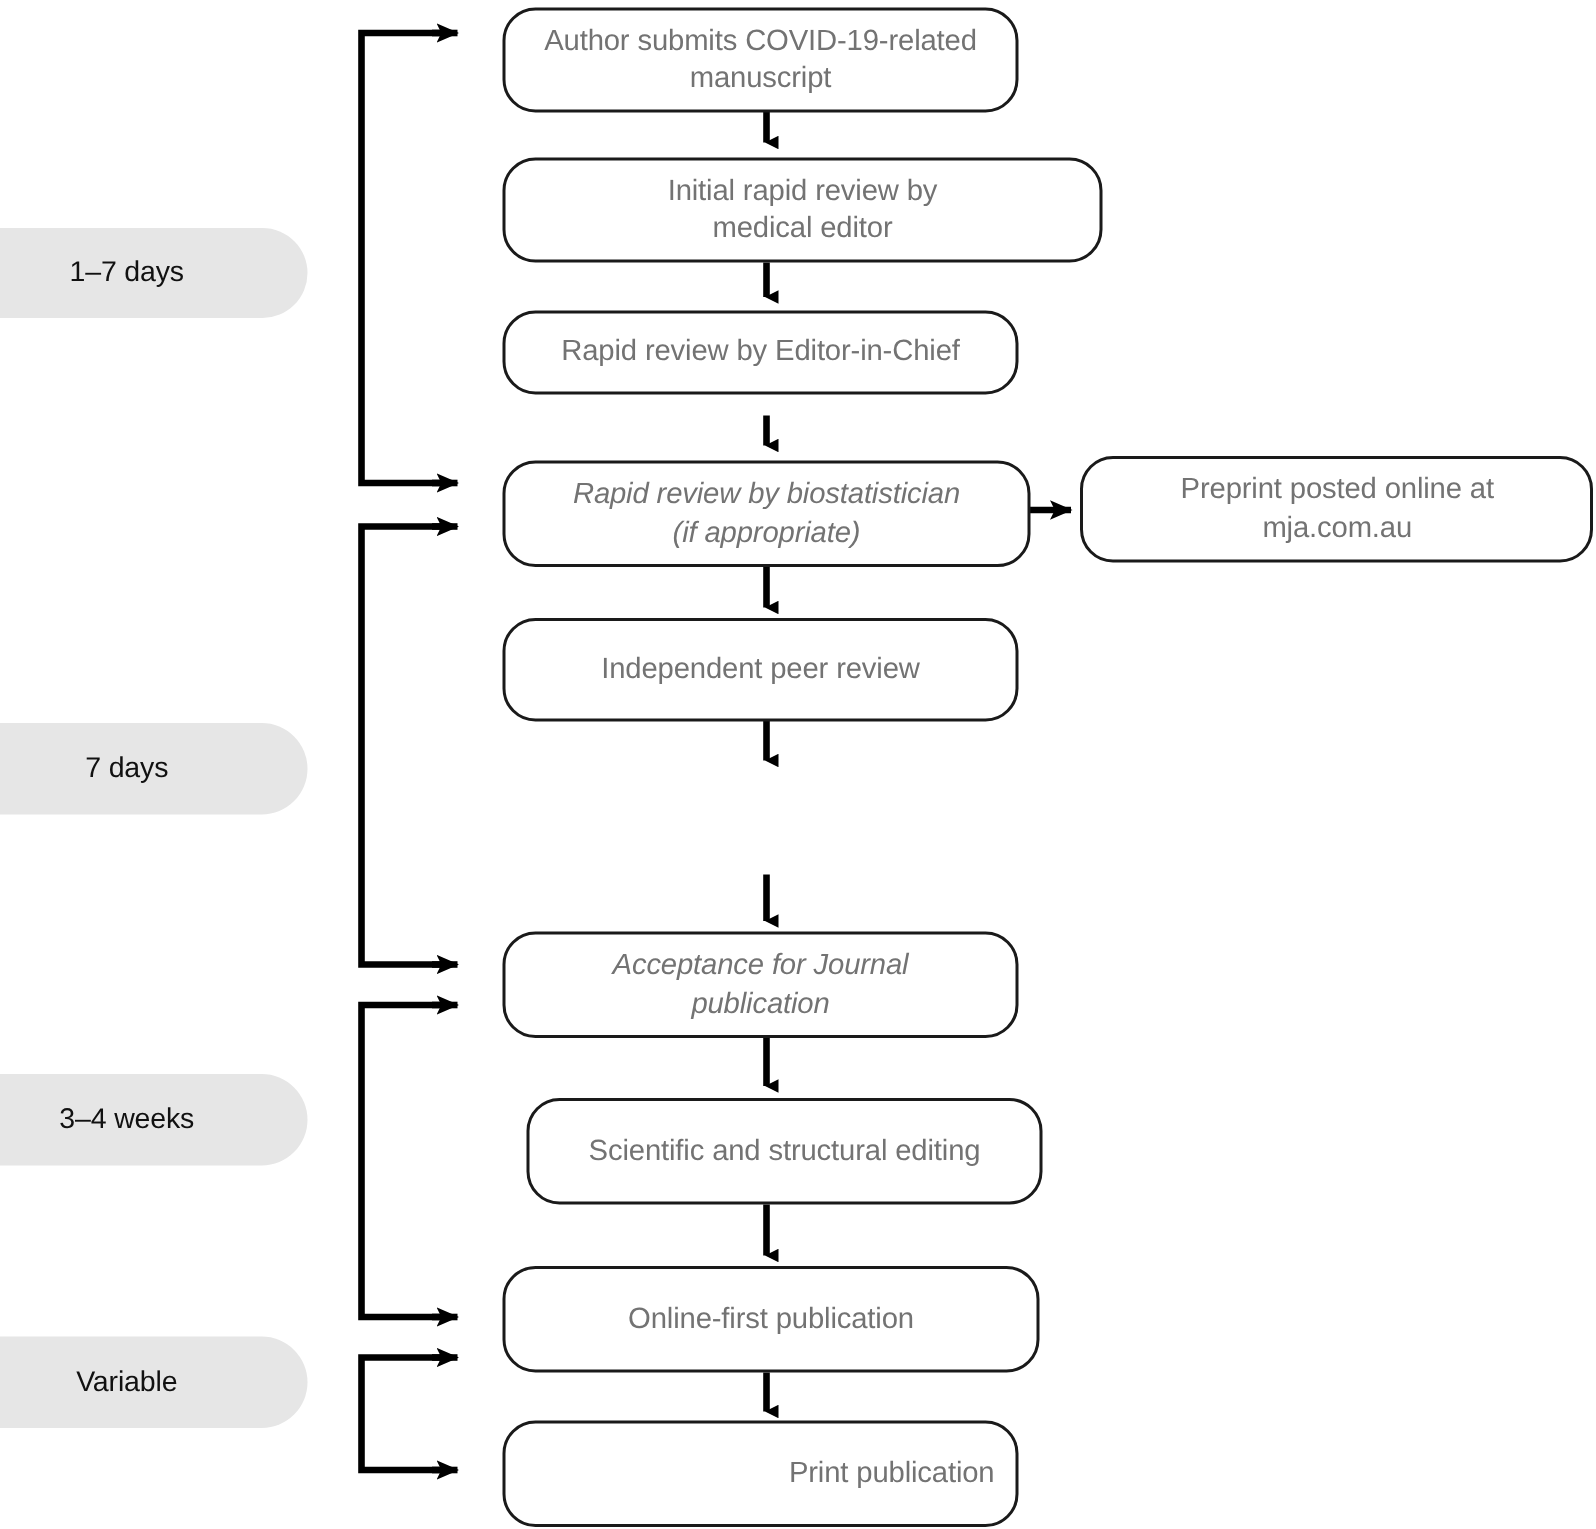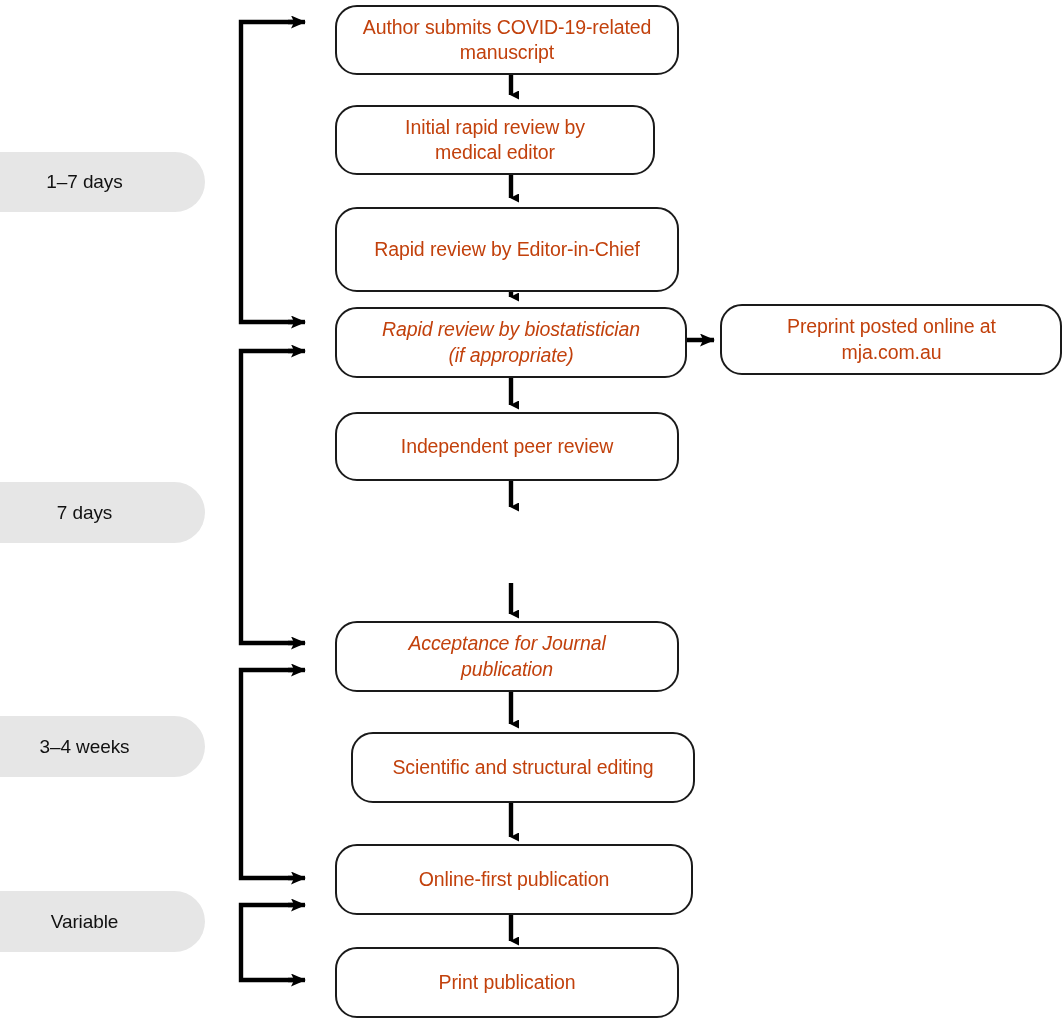--- a/index.html
+++ b/index.html
@@ -33,21 +33,21 @@
   .node {
     position: absolute;
     box-sizing: border-box;
     background: #ffffff;
     border: 2.1px solid #1a1a1a;
     border-radius: 22px;
     display: flex;
     align-items: center;
     justify-content: center;
     text-align: center;
-    color: #c2410c;
+    color: #737373;
     font-size: 19.5px;
     line-height: 1.30;
     letter-spacing: -0.1px;
     padding: 0 14px;
   }
   .node-label {
     display: block;
     white-space: pre-line;
   }
   
@@ -135,26 +135,26 @@
 
   <div class="pill" style="left:-36px; top:891px; width:241px; height:61px;">
     <span>Variable</span>
   </div>
 
   <div class="node" style="left:335px; top:5px; width:344px; height:70px;">
     <span class="node-label">Author submits COVID-19-related
 manuscript</span>
   </div>
 
-  <div class="node" style="left:335px; top:105px; width:320px; height:70px;">
+  <div class="node" style="left:335px; top:105px; width:400px; height:70px;">
     <span class="node-label">Initial rapid review by
 medical editor</span>
   </div>
 
-  <div class="node" style="left:335px; top:207px; width:344px; height:85px;">
+  <div class="node" style="left:335px; top:207px; width:344px; height:56px;">
     <span class="node-label">Rapid review by Editor-in-Chief</span>
   </div>
 
   <div class="node" style="left:335px; top:307px; width:352px; height:71px;font-style:italic;">
     <span class="node-label">Rapid review by biostatistician
 (if appropriate)</span>
   </div>
 
   <div class="node" style="left:720px; top:304px; width:342px; height:71px;padding-left:15px;">
     <span class="node-label">Preprint posted online at
@@ -172,17 +172,17 @@
   </div>
 
   <div class="node" style="left:351px; top:732px; width:344px; height:71px;">
     <span class="node-label">Scientific and structural editing</span>
   </div>
 
   <div class="node" style="left:335px; top:844px; width:358px; height:71px;">
     <span class="node-label">Online-first publication</span>
   </div>
 
-  <div class="node" style="left:335px; top:947px; width:344px; height:71px;">
+  <div class="node" style="left:335px; top:947px; width:344px; height:71px;justify-content:flex-end;">
     <span class="node-label">Print publication</span>
   </div>
 
 </div>
 
 </body></html>

